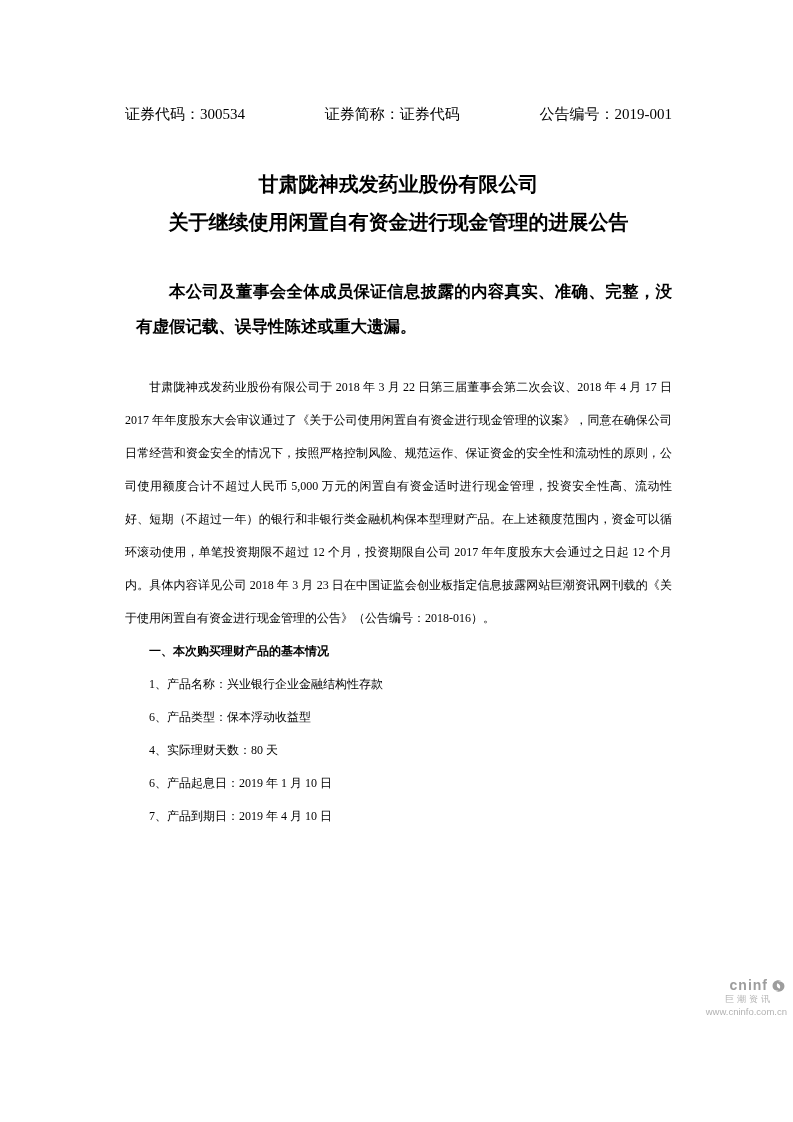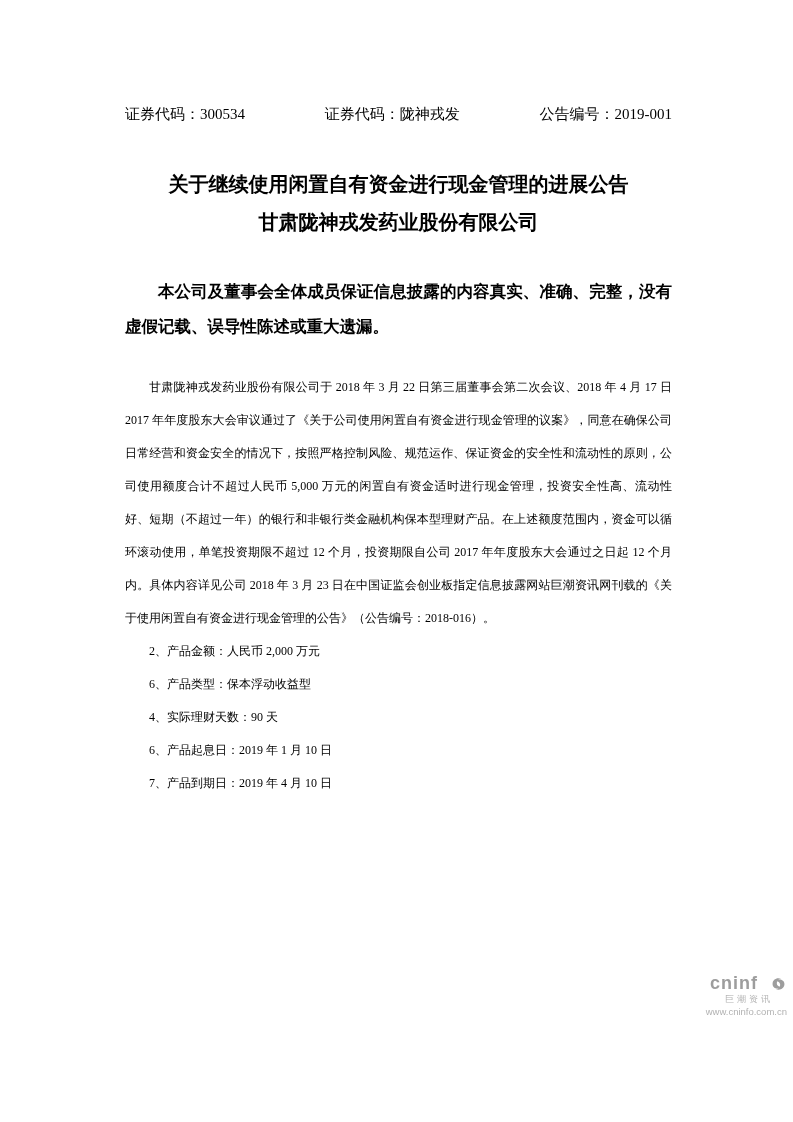--- a/index.html
+++ b/index.html
@@ -38,20 +38,21 @@
     line-height: 38px;
   }
   .disclaimer {
     margin-top: 33px;
     margin-bottom: 0;
     font-weight: bold;
     font-size: 16.5px;
     line-height: 35px;
     text-align: justify;
     text-indent: 2em;
+    margin-left: 11px;
   }
   .body-block {
     margin-top: 27px;
     font-size: 12px;
     line-height: 33px;
   }
   .para {
     margin: 0;
     text-align: justify;
     text-indent: 2em;
@@ -72,24 +73,24 @@
     right: 6px;
     bottom: 10px;
     text-align: right;
     color: #a6a6a6;
     line-height: 1.1;
   }
   .wm-logo-row {
     display: flex;
     align-items: center;
     justify-content: flex-end;
-    gap: 12px;
+    gap: 2px;
     font-family: "Liberation Sans", sans-serif;
     font-weight: bold;
-    font-size: 18px;
+    font-size: 14px;
     letter-spacing: 1px;
     color: #9d9d9d;
   }
   .wm-cn {
     font-size: 9px;
     letter-spacing: 3px;
     color: #b2b2b2;
     margin-top: 1px;
     margin-right: 14px;
     text-align: right;
@@ -104,38 +105,39 @@
   .swirl-icon svg { display: block; }
 </style>
 </head>
 <body>
 
 <div class="page">
   <div class="content">
 
     <div class="doc-header">
       <span>证券代码：300534</span>
-      <span>证券代码：陇神戎发</span>
+      <span>证券简称：证券代码</span>
       <span>公告编号：2019-001</span>
     </div>
 
     <div class="title-block">
+      <div>甘肃陇神戎发药业股份有限公司</div>
       <div>关于继续使用闲置自有资金进行现金管理的进展公告</div>
-      <div>甘肃陇神戎发药业股份有限公司</div>
     </div>
 
     <p class="disclaimer">本公司及董事会全体成员保证信息披露的内容真实、准确、完整，没有虚假记载、误导性陈述或重大遗漏。</p>
 
     <div class="body-block">
       <p class="para">甘肃陇神戎发药业股份有限公司于 2018 年 3 月 22 日第三届董事会第二次会议、2018 年 4 月 17 日 2017 年年度股东大会审议通过了《关于公司使用闲置自有资金进行现金管理的议案》，同意在确保公司日常经营和资金安全的情况下，按照严格控制风险、规范运作、保证资金的安全性和流动性的原则，公司使用额度合计不超过人民币 5,000 万元的闲置自有资金适时进行现金管理，投资安全性高、流动性好、短期（不超过一年）的银行和非银行类金融机构保本型理财产品。在上述额度范围内，资金可以循环滚动使用，单笔投资期限不超过 12 个月，投资期限自公司 2017 年年度股东大会通过之日起 12 个月内。具体内容详见公司 2018 年 3 月 23 日在中国证监会创业板指定信息披露网站巨潮资讯网刊载的《关于使用闲置自有资金进行现金管理的公告》（公告编号：2018-016）。</p>
 
+      <p class="section-heading">一、本次购买理财产品的基本情况</p>
 
-      <div class="list-item">2、产品金额：人民币 2,000 万元</div>
+      <div class="list-item">1、产品名称：兴业银行企业金融结构性存款</div>
       <div class="list-item">6、产品类型：保本浮动收益型</div>
-      <div class="list-item">4、实际理财天数：90 天</div>
+      <div class="list-item">4、实际理财天数：80 天</div>
       <div class="list-item">6、产品起息日：2019 年 1 月 10 日</div>
       <div class="list-item">7、产品到期日：2019 年 4 月 10 日</div>
     </div>
 
   </div>
 
   <div class="watermark">
     <div class="wm-logo-row">
       <span>cninf</span>
       <span class="swirl-icon">

